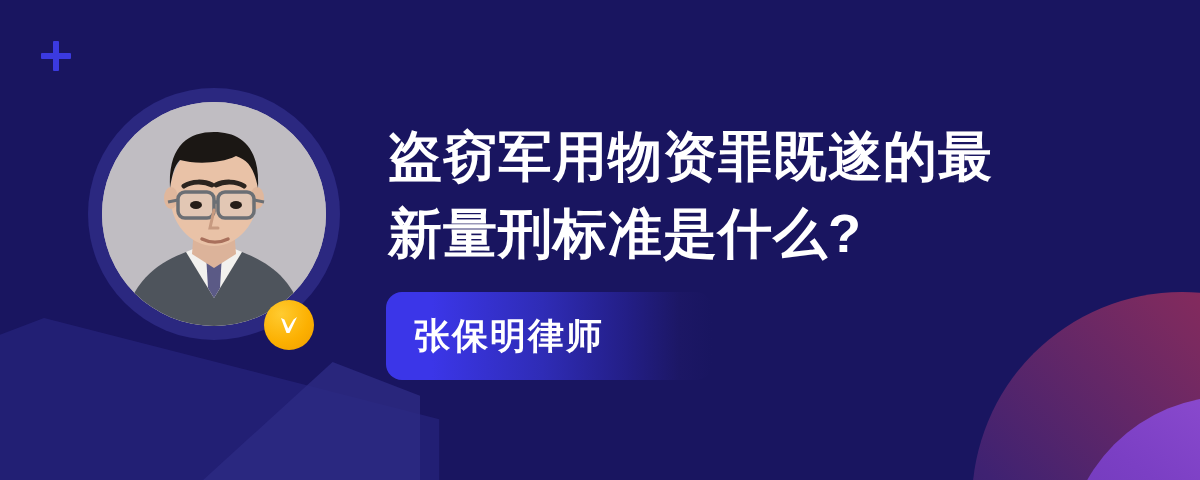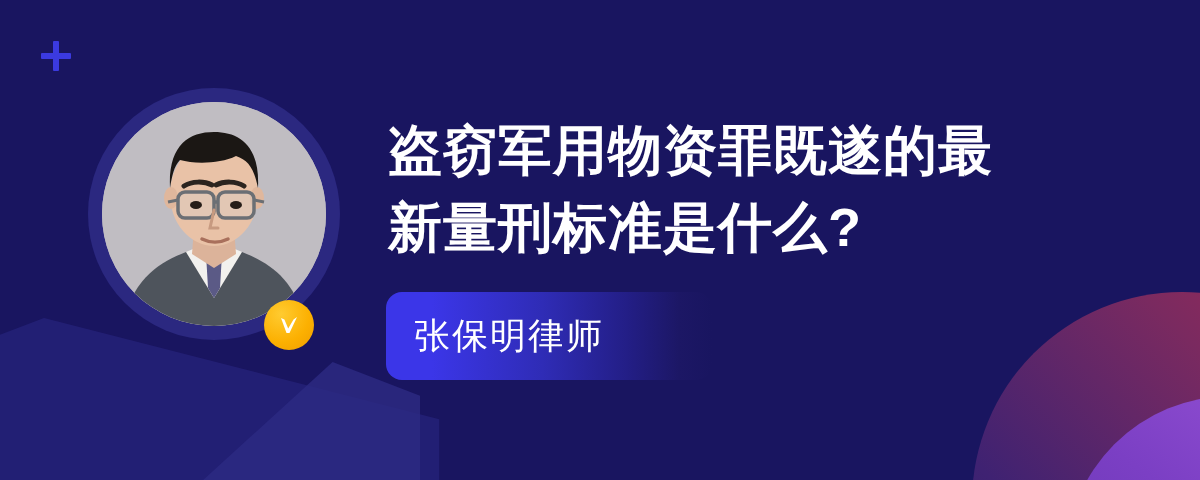--- a/index.html
+++ b/index.html
@@ -131,21 +131,21 @@
     display: flex;
     align-items: center;
     justify-content: center;
   }
   .verified-badge svg { width: 26px; height: 26px; display:block; }
 
   
   .content {
     position: absolute;
     left: 388px;
-    top: 112px;
+    top: 118px;
     width: 700px;
   }
   .headline {
     margin: 0;
     color: #ffffff;
     font-size: 54px;
     font-weight: 700;
     line-height: 1.42;
     letter-spacing: 1px;
     white-space: pre-wrap;
@@ -159,21 +159,21 @@
     height: 88px;
     border-radius: 16px;
     background: linear-gradient(90deg, #3b36e8 0%, #3b36e8 14%, #2f2cb6 48%, #231e86 74%, #1c1765 90%, #191560 100%);
     display: flex;
     align-items: center;
     padding: 0 28px;
   }
   .name-badge-label {
     color: #ffffff;
     font-size: 36px;
-    font-weight: 400;
+    font-weight: 700;
     letter-spacing: 2px;
     line-height: 1;
   }
 </style>
 </head>
 <body>
 
 <div class="banner">
 
   <div class="bg-layer">

